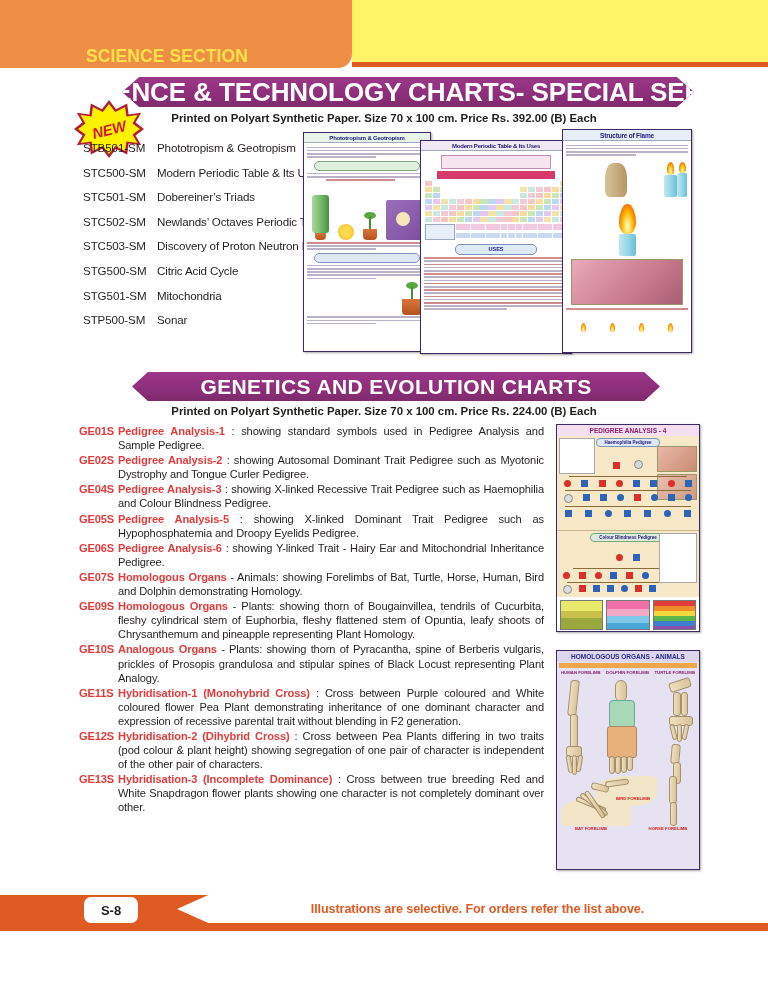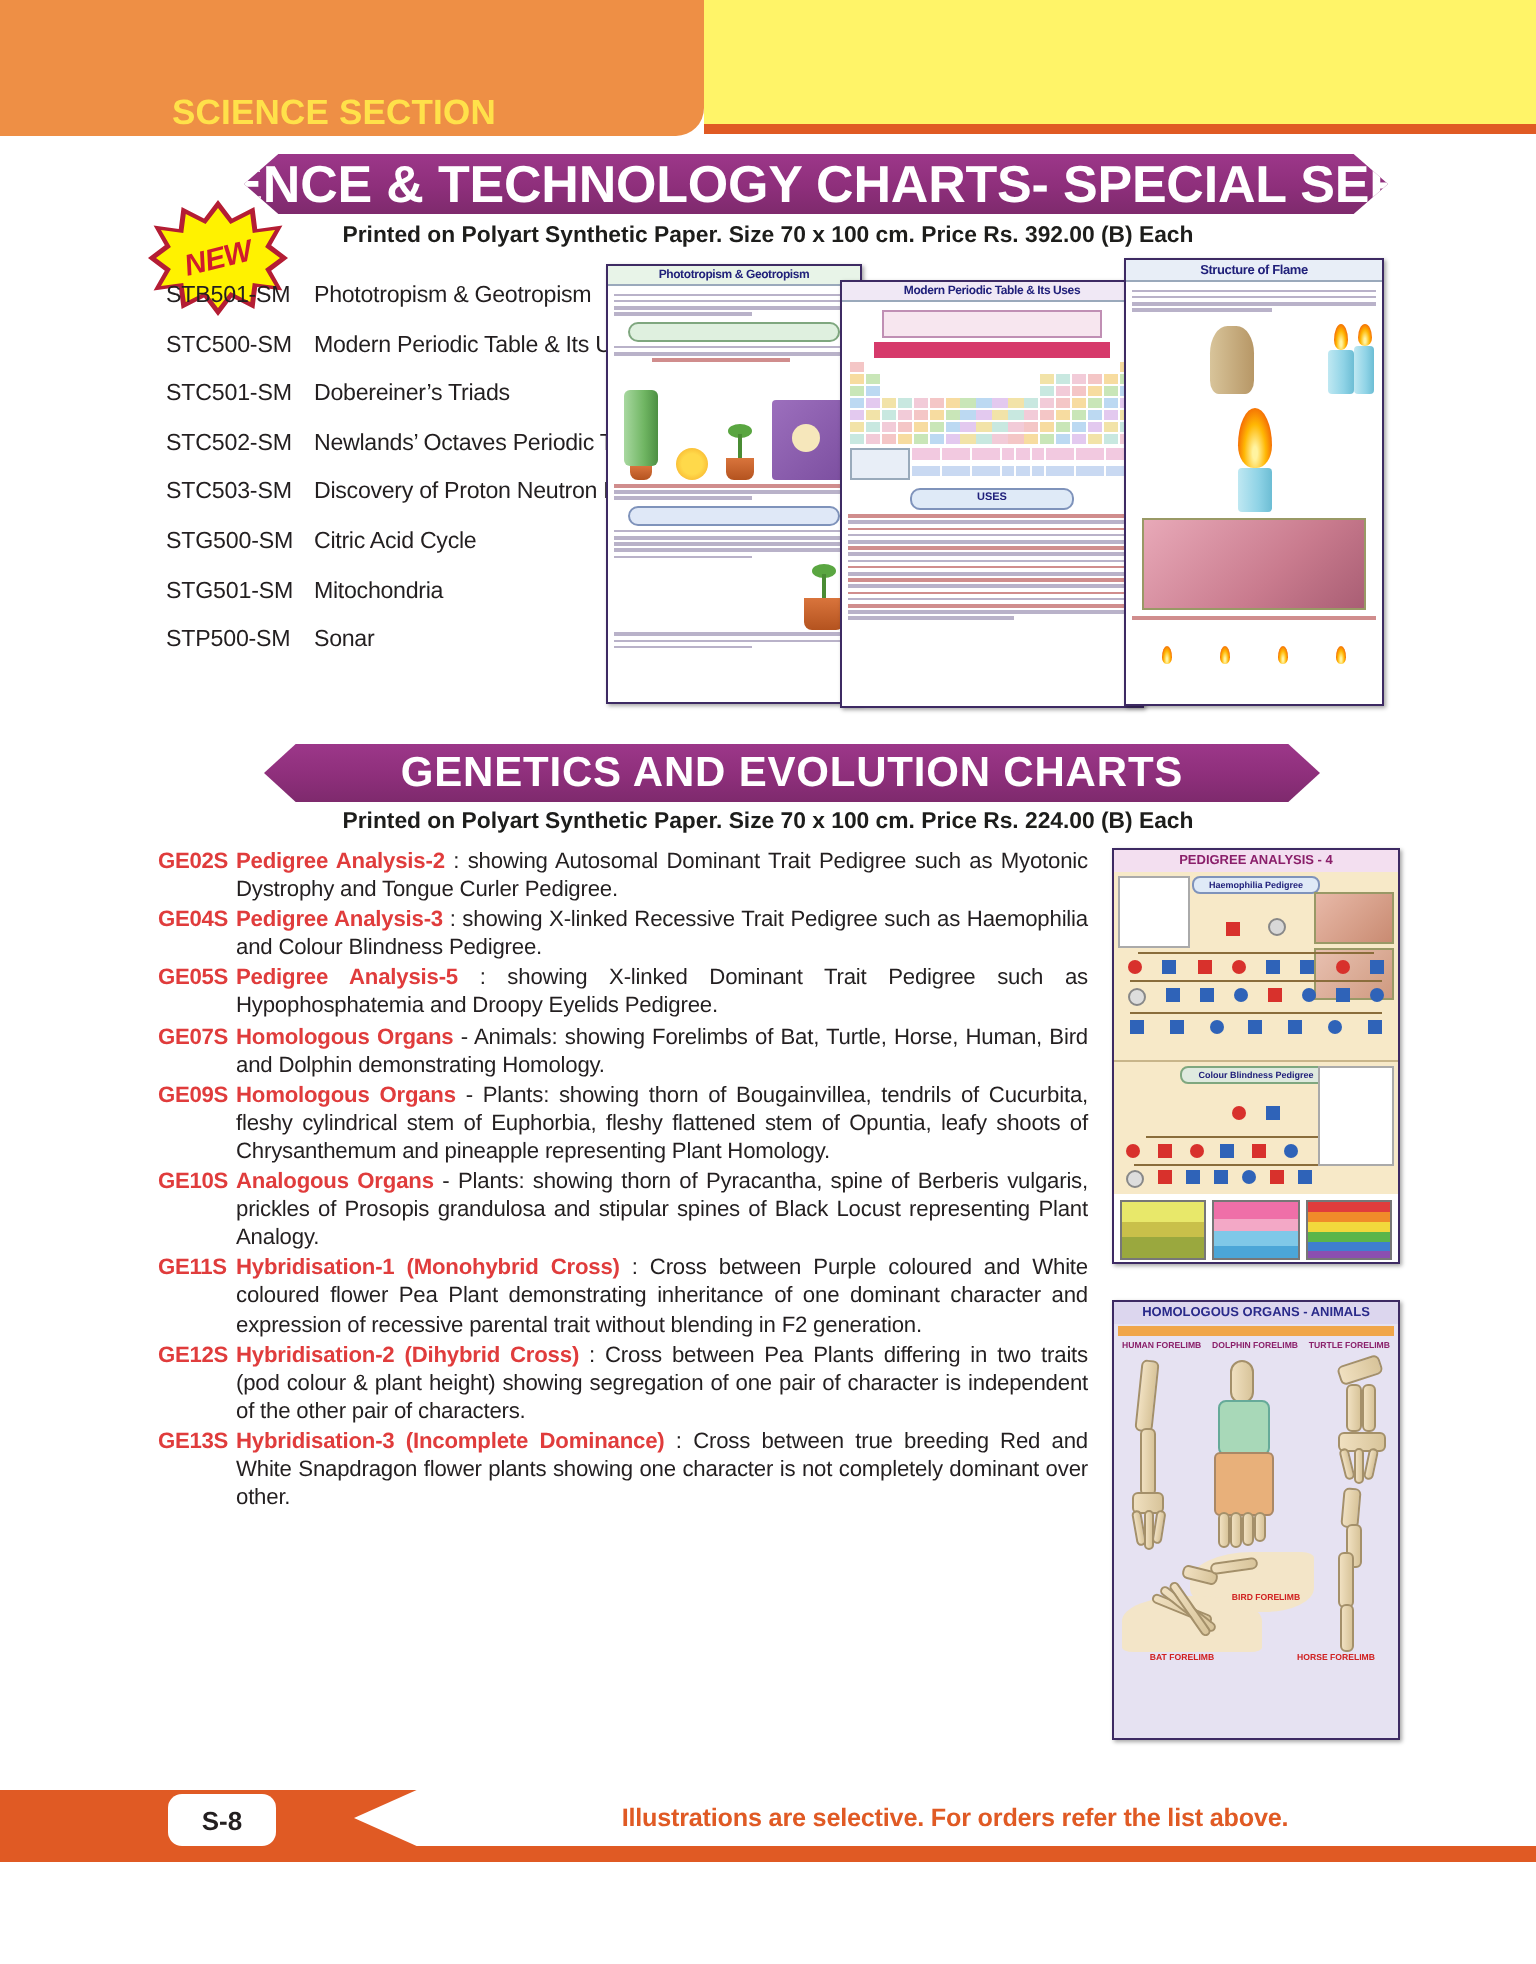--- a/index.html
+++ b/index.html
@@ -647,30 +647,38 @@
       <div class="flame-shape" style="width:5px;height:9px;"></div>
     </div>
   </div>
 </div>
 
 <div class="arrow-banner" id="genetics-banner">GENETICS  AND  EVOLUTION  CHARTS</div>
 <div class="banner-subtitle" id="genetics-subtitle">Printed on Polyart Synthetic Paper.   Size 70 x 100 cm.   Price Rs. 224.00 (B) Each</div>
 
 <div id="genetics-list">
   <div class="gen-row">
+    <span class="gen-code">GE01S</span>
+    <span class="gen-text"><span class="gen-title">Pedigree Analysis-1</span><span> : showing standard symbols used in Pedigree Analysis and Sample Pedigree.</span></span>
+  </div>
+  <div class="gen-row">
     <span class="gen-code">GE02S</span>
     <span class="gen-text"><span class="gen-title">Pedigree Analysis-2</span><span> : showing Autosomal Dominant Trait Pedigree such as Myotonic Dystrophy and Tongue Curler Pedigree.</span></span>
   </div>
   <div class="gen-row">
     <span class="gen-code">GE04S</span>
     <span class="gen-text"><span class="gen-title">Pedigree  Analysis-3</span><span> : showing X-linked Recessive Trait Pedigree such as Haemophilia and Colour Blindness Pedigree.</span></span>
   </div>
   <div class="gen-row">
     <span class="gen-code">GE05S</span>
     <span class="gen-text"><span class="gen-title">Pedigree Analysis-5</span><span> : showing X-linked Dominant Trait Pedigree such as Hypophosphatemia and Droopy Eyelids Pedigree.</span></span>
+  </div>
+  <div class="gen-row">
+    <span class="gen-code">GE06S</span>
+    <span class="gen-text"><span class="gen-title">Pedigree Analysis-6</span><span> : showing Y-linked Trait - Hairy Ear and Mitochondrial Inheritance Pedigree.</span></span>
   </div>
   <div class="gen-row">
     <span class="gen-code">GE07S</span>
     <span class="gen-text"><span class="gen-title">Homologous Organs</span><span> - Animals: showing Forelimbs of Bat, Turtle, Horse, Human, Bird and Dolphin demonstrating Homology.</span></span>
   </div>
   <div class="gen-row">
     <span class="gen-code">GE09S</span>
     <span class="gen-text"><span class="gen-title">Homologous  Organs</span><span> - Plants: showing thorn of Bougainvillea, tendrils of Cucurbita, fleshy cylindrical stem of Euphorbia, fleshy flattened stem of Opuntia, leafy shoots of Chrysanthemum and pineapple representing Plant Homology.</span></span>
   </div>
   <div class="gen-row">

